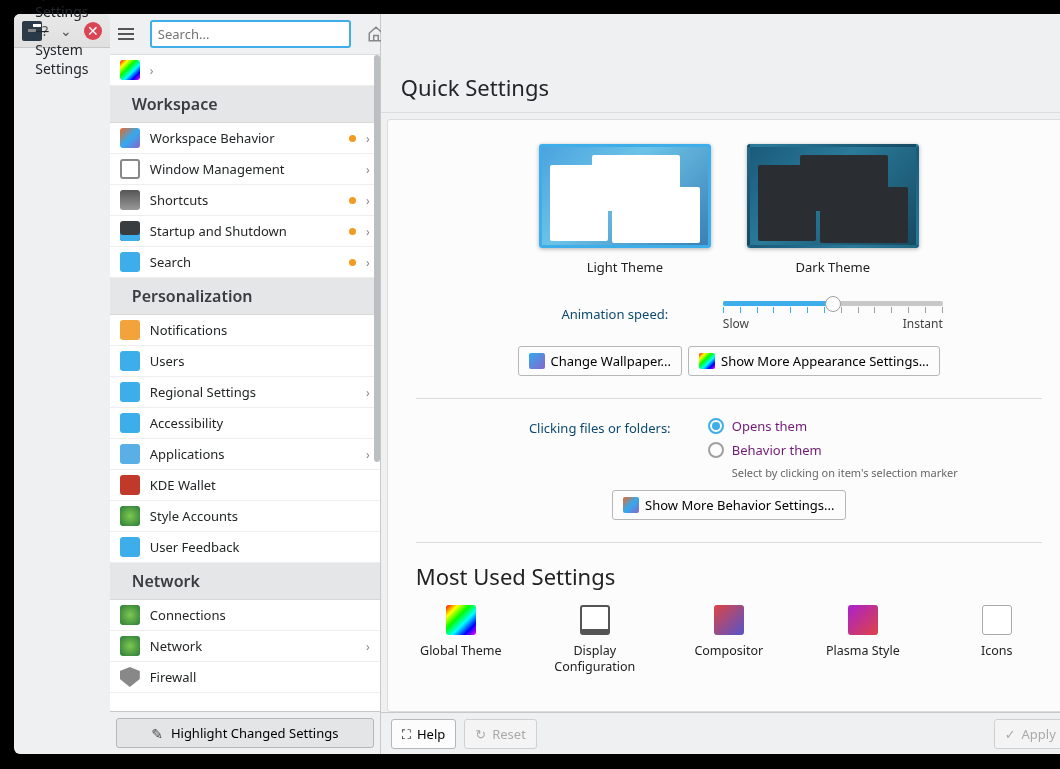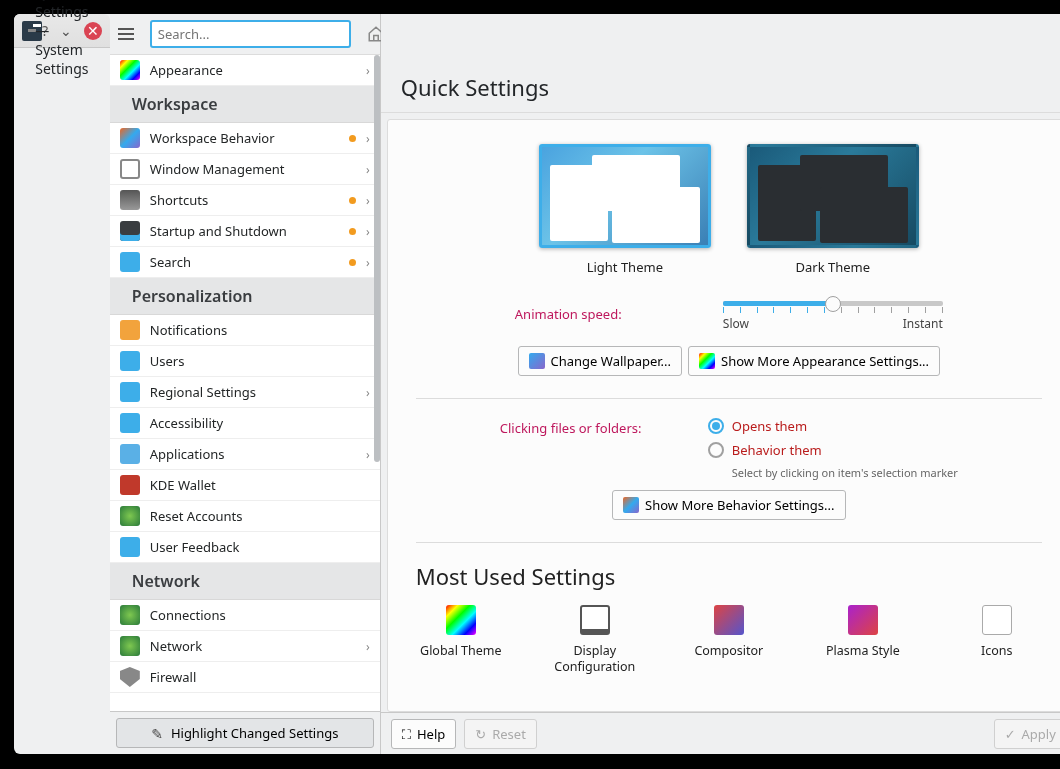--- a/index.html
+++ b/index.html
@@ -38,35 +38,35 @@
 .theme.selected .thumb { border-color: #3daee9; }
 .theme .thumb.light { background: linear-gradient(135deg,#4aa3df 0%,#6cc3e8 40%,#3a7fb5 100%); }
 .theme .thumb.dark { background: linear-gradient(135deg,#1a5a7a 0%,#2a7a9a 40%,#164a62 100%); }
 .theme .thumb .win { position: absolute; background: #fff; border-radius: 2px; }
 .theme .thumb.dark .win { background: #2a2e32; }
 .theme .thumb .win.a { left: 8px; top: 18px; width: 58px; height: 76px; }
 .theme .thumb .win.b { left: 50px; top: 8px; width: 88px; height: 56px; }
 .theme .thumb .win.c { left: 70px; top: 40px; width: 88px; height: 56px; }
 .theme .tlabel { margin-top: 10px; font-size: 13px; color: #222; }
 .formrow { display: flex; align-items: center; justify-content: center; gap: 8px; margin-bottom: 4px; font-size: 13px; }
-.formrow .lbl { text-align: left; width: 200px; color: #be185d; }
+.formrow .lbl { text-align: center; width: 200px; color: #0c4a6e; }
 .slider-wrap { width: 220px; position: relative; }
 .slider-track { height: 5px; background: #c8c8c8; border-radius: 2px; position: relative; top: 5px; }
 .slider-fill { position: absolute; left: 0; top: 0; height: 5px; background: #3daee9; border-radius: 2px; width: 50%; }
 .slider-handle { position: absolute; top: -5px; left: 50%; width: 16px; height: 16px; background: #fcfcfc; border: 1px solid #a0a0a0; border-radius: 50%; transform: translateX(-50%); }
 .slider-ticks { display: flex; justify-content: space-between; margin-top: 6px; }
 .slider-ticks span { width: 1px; height: 6px; background: #3daee9; }
 .slider-ticks span.g { background: #a0a0a0; }
 .slider-labels { display: flex; justify-content: space-between; font-size: 12px; color: #444; margin-top: 2px; }
 .btnrow { display: flex; justify-content: center; gap: 6px; margin-top: 14px; }
 .kbtn { height: 30px; padding: 0 10px; background: #fcfcfc; border: 1px solid #b6b7b8; border-radius: 3px; display: inline-flex; align-items: center; gap: 6px; font-size: 13px; cursor: pointer; }
 .kbtn .kic { width: 16px; height: 16px; border-radius: 2px; display: inline-block; }
 hr.sep { border: none; border-top: 1px solid #dcdcdc; margin: 22px 0 18px; }
 .radiogroup { display: flex; flex-direction: column; align-items: flex-start; gap: 6px; margin-left: 0; }
-.radio-row { display: flex; align-items: center; gap: 8px; font-size: 13px; color: #b91c1c; }
+.radio-row { display: flex; align-items: center; gap: 8px; font-size: 13px; color: #701a75; }
 .radio { width: 16px; height: 16px; border: 2px solid #3daee9; border-radius: 50%; display: flex; align-items: center; justify-content: center; }
 .radio.off { border-color: #a0a0a0; }
 .radio .dotc { width: 8px; height: 8px; background: #3daee9; border-radius: 50%; }
 .hint { font-size: 11px; color: #666; margin-left: 24px; }
 .mostused-title { text-align: left; font-size: 22px; color: #222; margin: 6px 0 14px; }
 .mostused { display: flex; justify-content: center; gap: 44px; }
 .mu { text-align: center; width: 90px; cursor: pointer; }
 .mu .muic { width: 30px; height: 30px; margin: 0 auto 8px; border-radius: 3px; display: flex; align-items: center; justify-content: center; }
 .mu .mulabel { font-size: 12.5px; color: #222; line-height: 1.25; }
 .bottombar { height: 42px; border-top: 1px solid #c8c8c8; display: flex; align-items: center; padding: 0 10px; gap: 8px; background: #eff0f1; }
@@ -128,21 +128,20 @@
               <path fill="none" stroke="#888" stroke-width="2" d="M3 11l9-8 9 8v10H3z M9 21v-7h6v7"></path>
             </svg>
         </div>
       </div>
       <div class="catlist" id="catlist">
         <div class="scroll-fake">
             <div class="thumb"></div>
           </div>
       <div class="cat-item">
             <span class="ic ic-appearance"></span>
-            <span class="label">Appearance</span>
             <span class="chev">›</span>
           </div>
           <div class="category-header">Workspace</div>
           <div class="cat-item">
             <span class="ic ic-wsbeh"></span>
             <span class="label">Workspace Behavior</span>
             <span class="dot"></span>
             <span class="chev">›</span>
           </div>
           <div class="cat-item">
@@ -190,21 +189,21 @@
             <span class="ic ic-apps"></span>
             <span class="label">Applications</span>
             <span class="chev">›</span>
           </div>
           <div class="cat-item">
             <span class="ic ic-wallet"></span>
             <span class="label">KDE Wallet</span>
           </div>
           <div class="cat-item">
             <span class="ic ic-online"></span>
-            <span class="label">Reset Accounts</span>
+            <span class="label">Style Accounts</span>
           </div>
           <div class="cat-item">
             <span class="ic ic-feedback"></span>
             <span class="label">User Feedback</span>
           </div>
           <div class="category-header">Network</div>
           <div class="cat-item">
             <span class="ic ic-conn"></span>
             <span class="label">Connections</span>
           </div>

